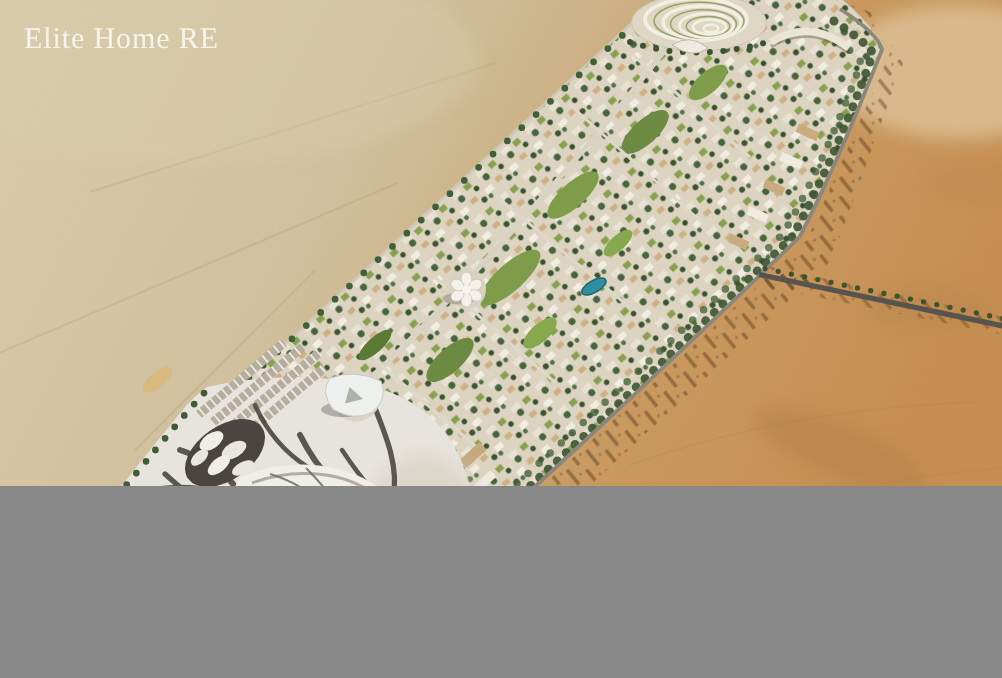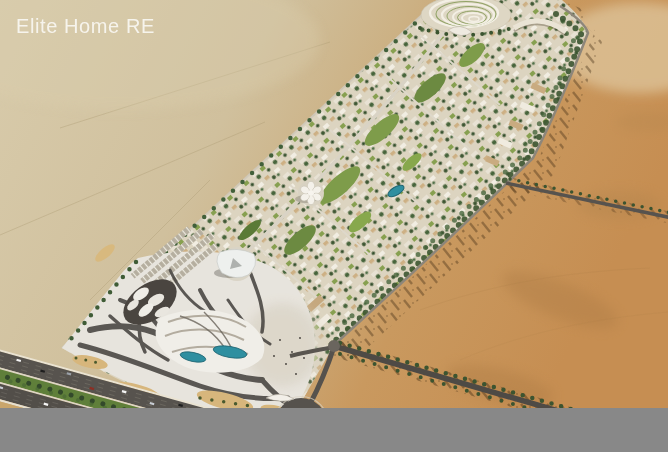--- a/index.html
+++ b/index.html
@@ -1,18 +1,18 @@
 <!DOCTYPE html>
 <html><head>
 <meta charset="utf-8">
 <style>
   html,body{margin:0;padding:0;background:#888;}
   .canvas{
-    position:relative;width:668px;height:408px;overflow:hidden;
-    background:#d2c2a0;font-family:Liberation Sans, sans-serif;
+    position:relative;width:668px;height:324px;overflow:hidden;
+    background:#d2c2a0;font-family:Liberation Serif, serif;
   }
   .canvas svg{position:absolute;left:0;top:0;display:block;}
   .watermark{
     position:absolute;left:16px;top:15px;
     font-size:20px;font-weight:400;letter-spacing:.6px;
     color:rgba(255,255,255,.78);
     user-select:none;pointer-events:none;
   }
 </style>
 </head>

